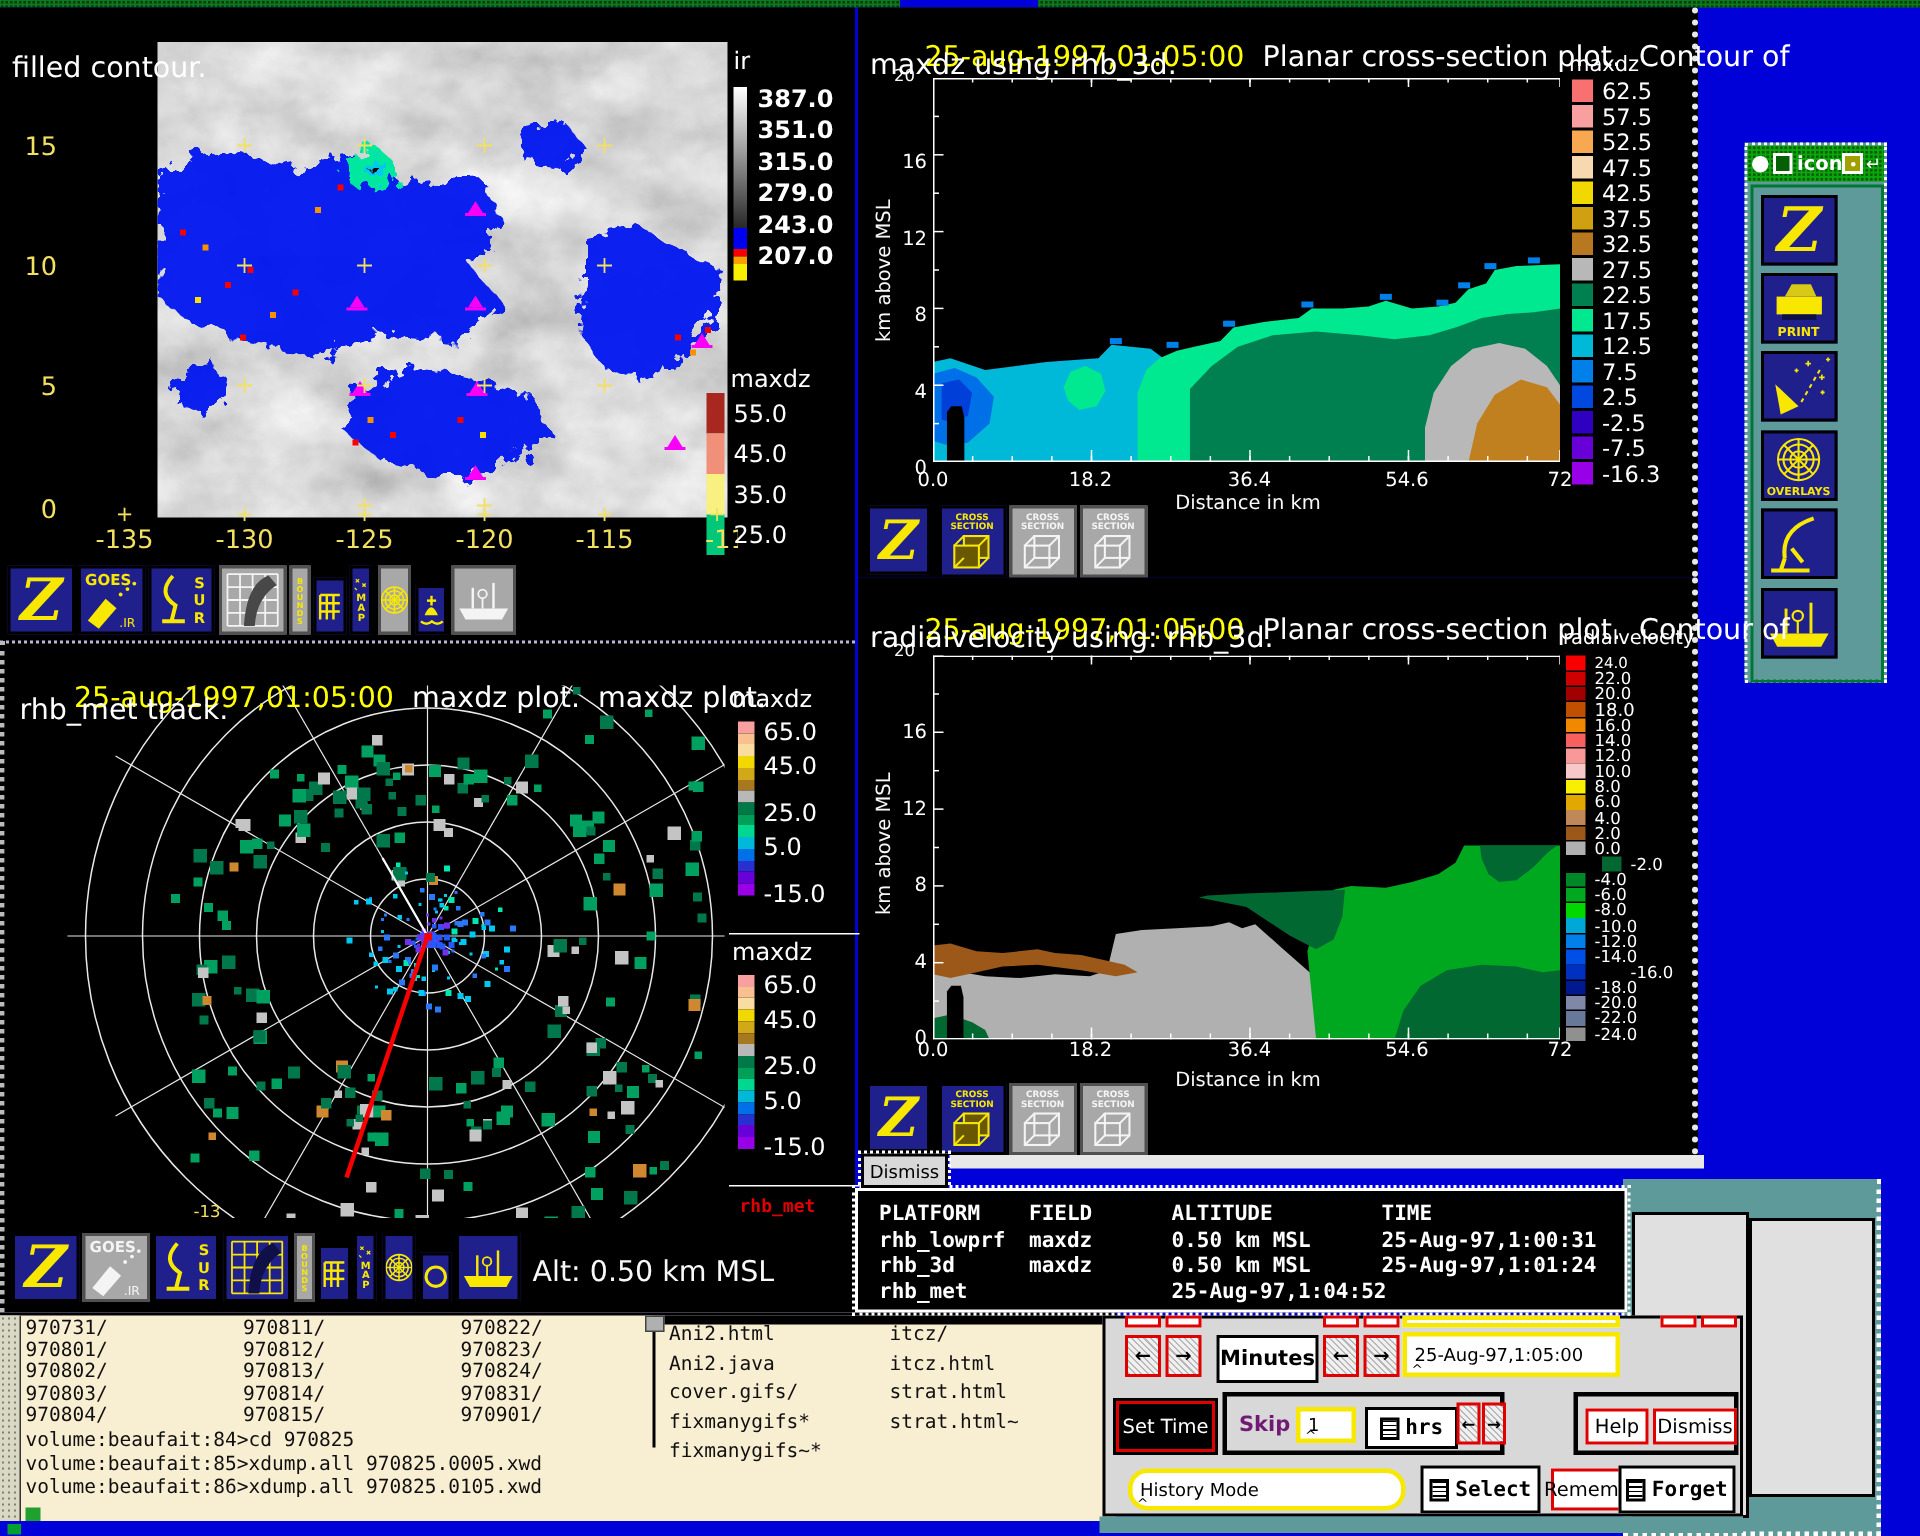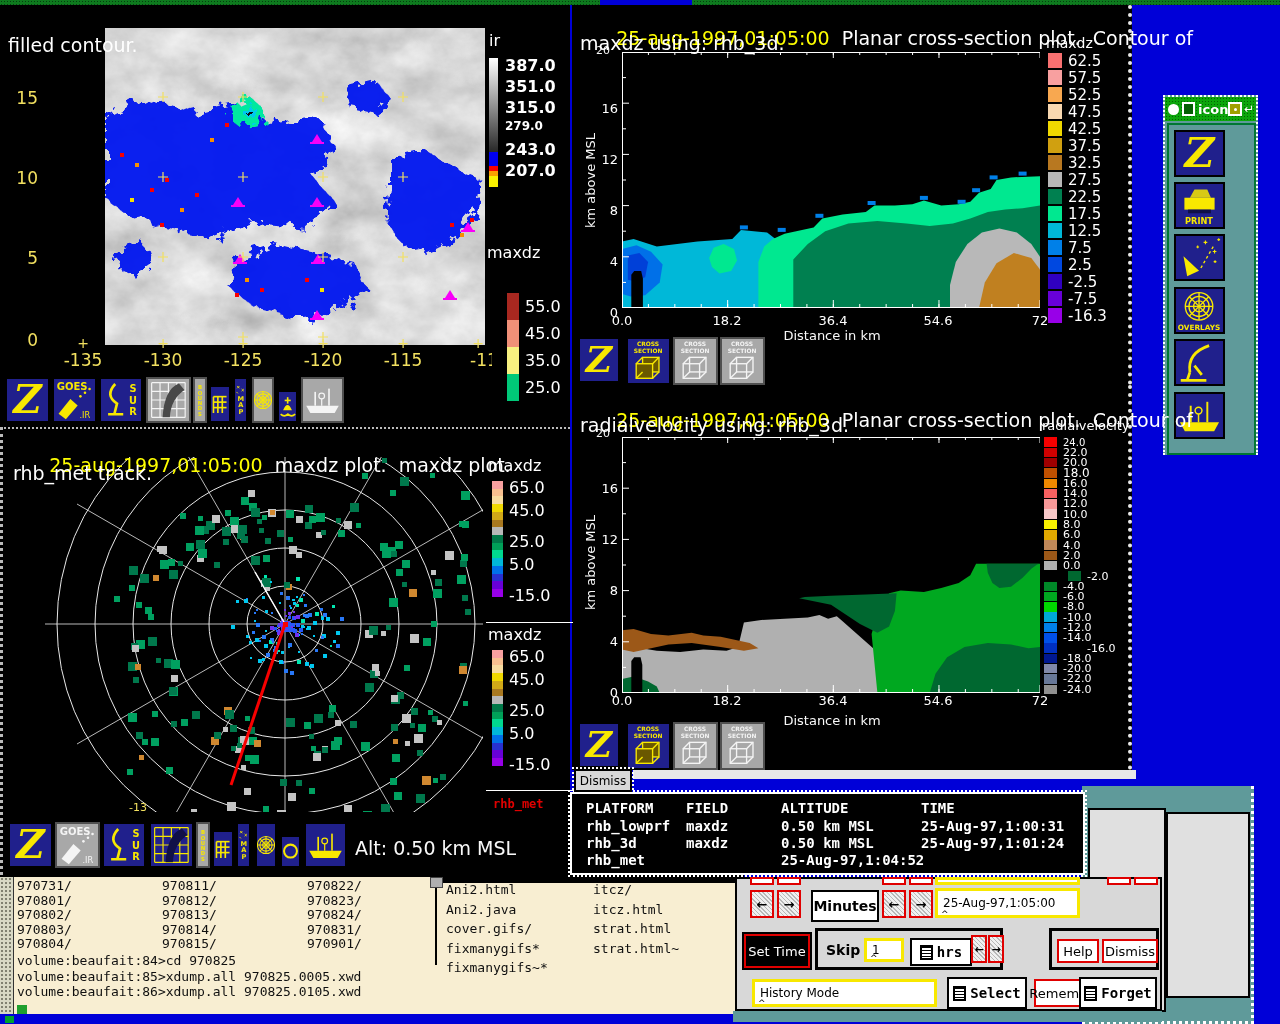--- a/index.html
+++ b/index.html
@@ -145,26 +145,26 @@
     <div class="cbtitle" style="left:489px;top:26px;">ir</div>
     <div class="abs" id="ir-bar" style="left:489px;top:53px;">
         <div style="position: absolute; left: 0px; top: 0px; width: 9px; height: 94px; background: linear-gradient(rgb(255, 255, 255), rgb(40, 40, 40));"></div>
         <div style="position: absolute; left: 0px; top: 94px; width: 9px; height: 14px; background: rgb(0, 0, 240);"></div>
         <div style="position: absolute; left: 0px; top: 108px; width: 9px; height: 5px; background: rgb(248, 0, 0);"></div>
         <div style="position: absolute; left: 0px; top: 113px; width: 9px; height: 5px; background: rgb(248, 160, 0);"></div>
         <div style="position: absolute; left: 0px; top: 118px; width: 9px; height: 11px; background: rgb(248, 240, 0);"></div>
         <div style="position: absolute; left: 16px; top: -2px; color: rgb(255, 255, 255); font-size: 16px; font-weight: bold; white-space: nowrap;">387.0</div>
         <div style="position: absolute; left: 16px; top: 19px; color: rgb(255, 255, 255); font-size: 16px; font-weight: bold; white-space: nowrap;">351.0</div>
         <div style="position: absolute; left: 16px; top: 40px; color: rgb(255, 255, 255); font-size: 16px; font-weight: bold; white-space: nowrap;">315.0</div>
-        <div style="position: absolute; left: 16px; top: 61px; color: rgb(255, 255, 255); font-size: 12px; font-weight: bold; white-space: nowrap;">279.0</div>
+        <div style="position: absolute; left: 16px; top: 61px; color: rgb(255, 255, 255); font-size: 16px; font-weight: bold; white-space: nowrap;">279.0</div>
         <div style="position: absolute; left: 16px; top: 82px; color: rgb(255, 255, 255); font-size: 16px; font-weight: bold; white-space: nowrap;">243.0</div>
         <div style="position: absolute; left: 16px; top: 103px; color: rgb(255, 255, 255); font-size: 16px; font-weight: bold; white-space: nowrap;">207.0</div>
       </div>
     <div class="cbtitle" style="left:487px;top:238px;">maxdz</div>
-    <div class="abs" id="ir-maxdz-bar" style="left:507px;top:257px;margin-top:31px;">
+    <div class="abs" id="ir-maxdz-bar" style="left:471px;top:257px;">
         <div class="cbrow" style="height: 27px;">
           <span style="width: 12px; height: 27px; background: rgb(168, 40, 32);"></span>
           <span class="cblab" style="font-size: 16px;">55.0</span>
         </div>
         <div class="cbrow" style="height: 27px;">
           <span style="width: 12px; height: 27px; background: rgb(240, 144, 120);"></span>
           <span class="cblab" style="font-size: 16px;">45.0</span>
         </div>
         <div class="cbrow" style="height: 27px;">
           <span style="width: 12px; height: 27px; background: rgb(248, 240, 128);"></span>
@@ -1340,21 +1340,21 @@
       <span>25-Aug-97,1:05:00</span>
         <span class="caret">^</span>
       </div>
 
     <div class="abs" style="left:5px;top:53px;width:66px;height:34px;border:2px solid #000;background:#000;">
       <div style="width:100%;height:100%;border:2px solid #e00000;box-sizing:border-box;display:flex;align-items:center;justify-content:center;color:#fff;font-size:13px;">
         <span>Set Time</span>
         </div>
       </div>
     <div class="blkbox" style="left:78px;top:49px;width:188px;height:42px;">
-      <span class="abs" style="left:8px;top:11px;font-weight:bold;font-size:14px;color:#000000;">Skip</span>
+      <span class="abs" style="left:8px;top:11px;font-weight:bold;font-size:14px;color:#701a75;">Skip</span>
       <div class="fieldyel" style="left:46px;top:7px;width:40px;height:24px;">
         <span>1</span>
           <span class="caret">^</span>
         </div>
       <div class="abs" style="left:92px;top:7px;width:58px;height:24px;background:#fff;border:2px solid #000;display:flex;align-items:center;justify-content:center;">
         <span class="menicon"></span>
         <span class="mono" style="font-weight:bold;font-size:14px;color:#000;">hrs</span>
         </div>
       <div class="arr" style="left:153px;top:4px;width:16px;height:28px;font-size:11px;">
           <span>←</span>
@@ -1365,21 +1365,21 @@
     </div>
     <div class="blkbox" style="left:312px;top:49px;width:110px;height:42px;">
       <div class="redbtn" style="left:5px;top:8px;width:42px;height:24px;">
           <span>Help</span>
         </div>
       <div class="redbtn" style="left:50px;top:8px;width:56px;height:24px;">
           <span>Dismiss</span>
         </div>
     </div>
 
-    <div class="fieldyel" style="left:15px;top:100px;width:185px;height:28px;">
+    <div class="fieldyel" style="left:15px;top:100px;width:185px;height:28px;border-radius:13px;">
       <span>History Mode</span>
         <span class="caret">^</span>
       </div>
     <div class="abs" style="left:210px;top:98px;width:80px;height:32px;background:#fff;border:2px solid #000;box-sizing:border-box;display:flex;align-items:center;justify-content:center;">
       <span class="menicon"></span>
       <span class="mono" style="font-weight:bold;font-size:14px;color:#000;">Select</span>
       </div>
     <div class="redbtn" style="left:297px;top:100px;width:62px;height:28px;">
         <span>Remember</span>
       </div>

